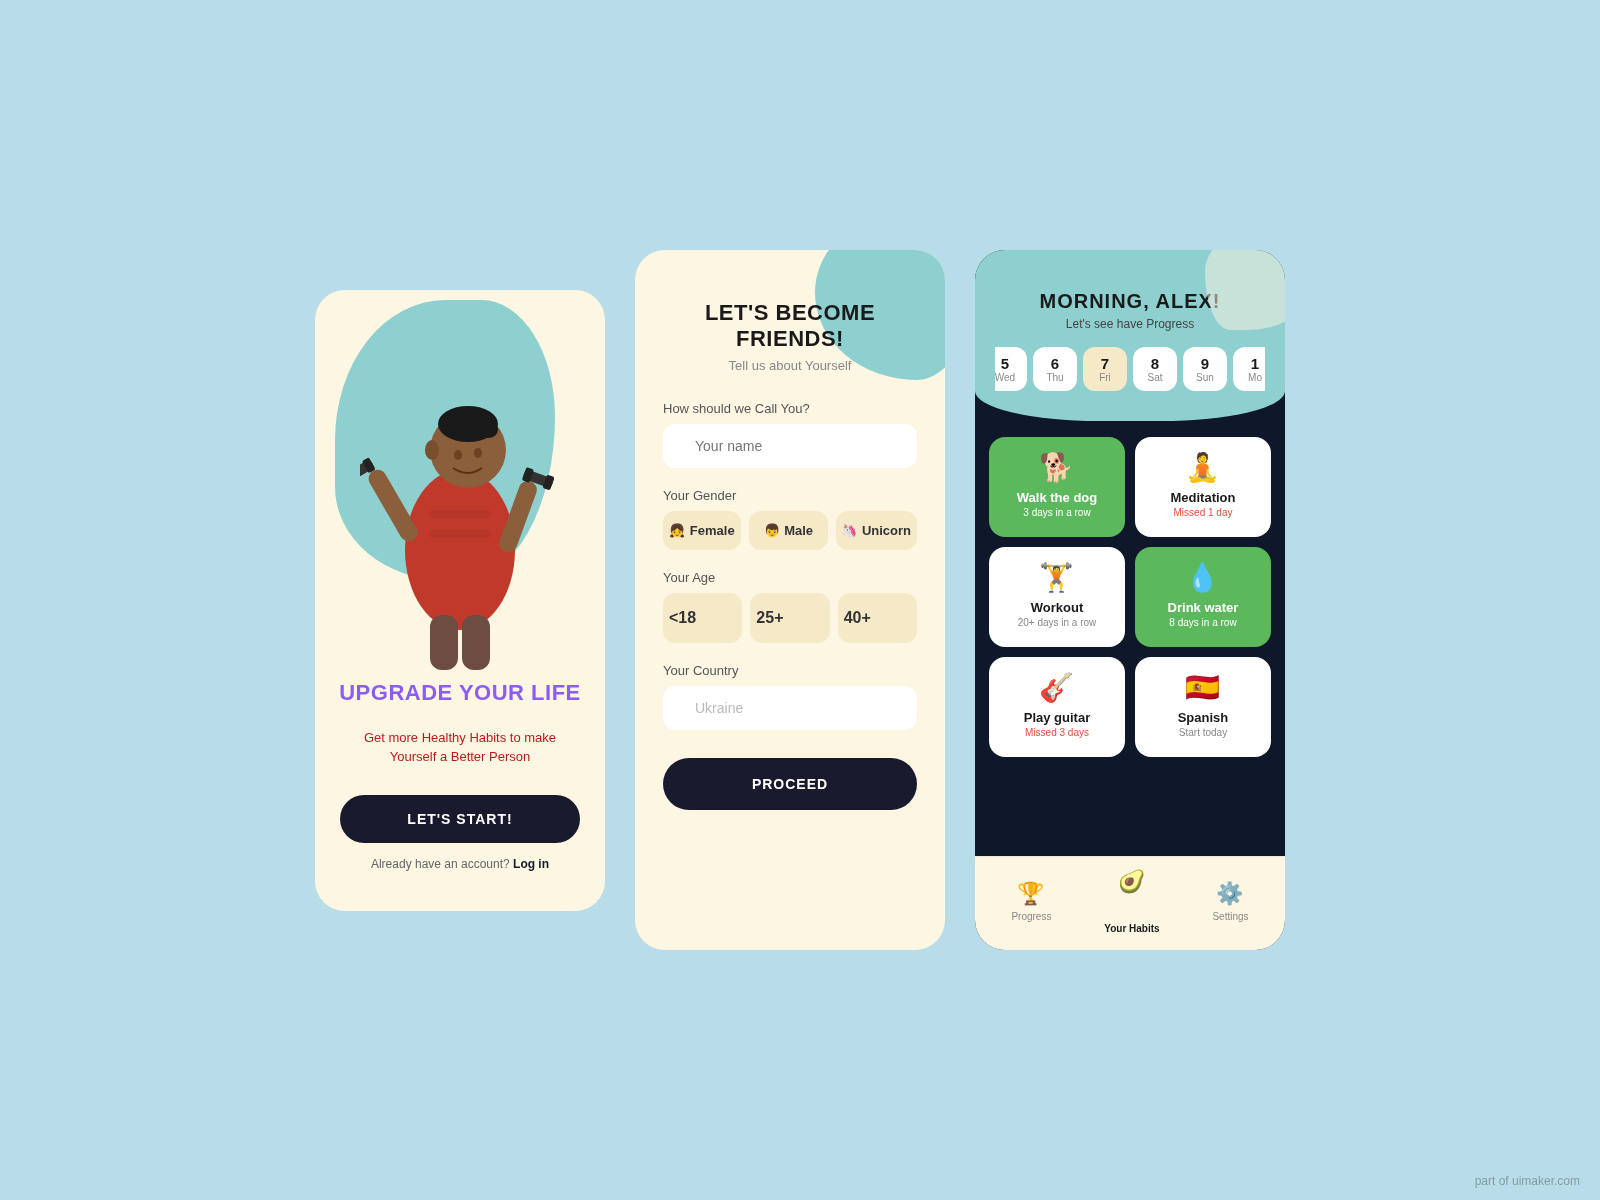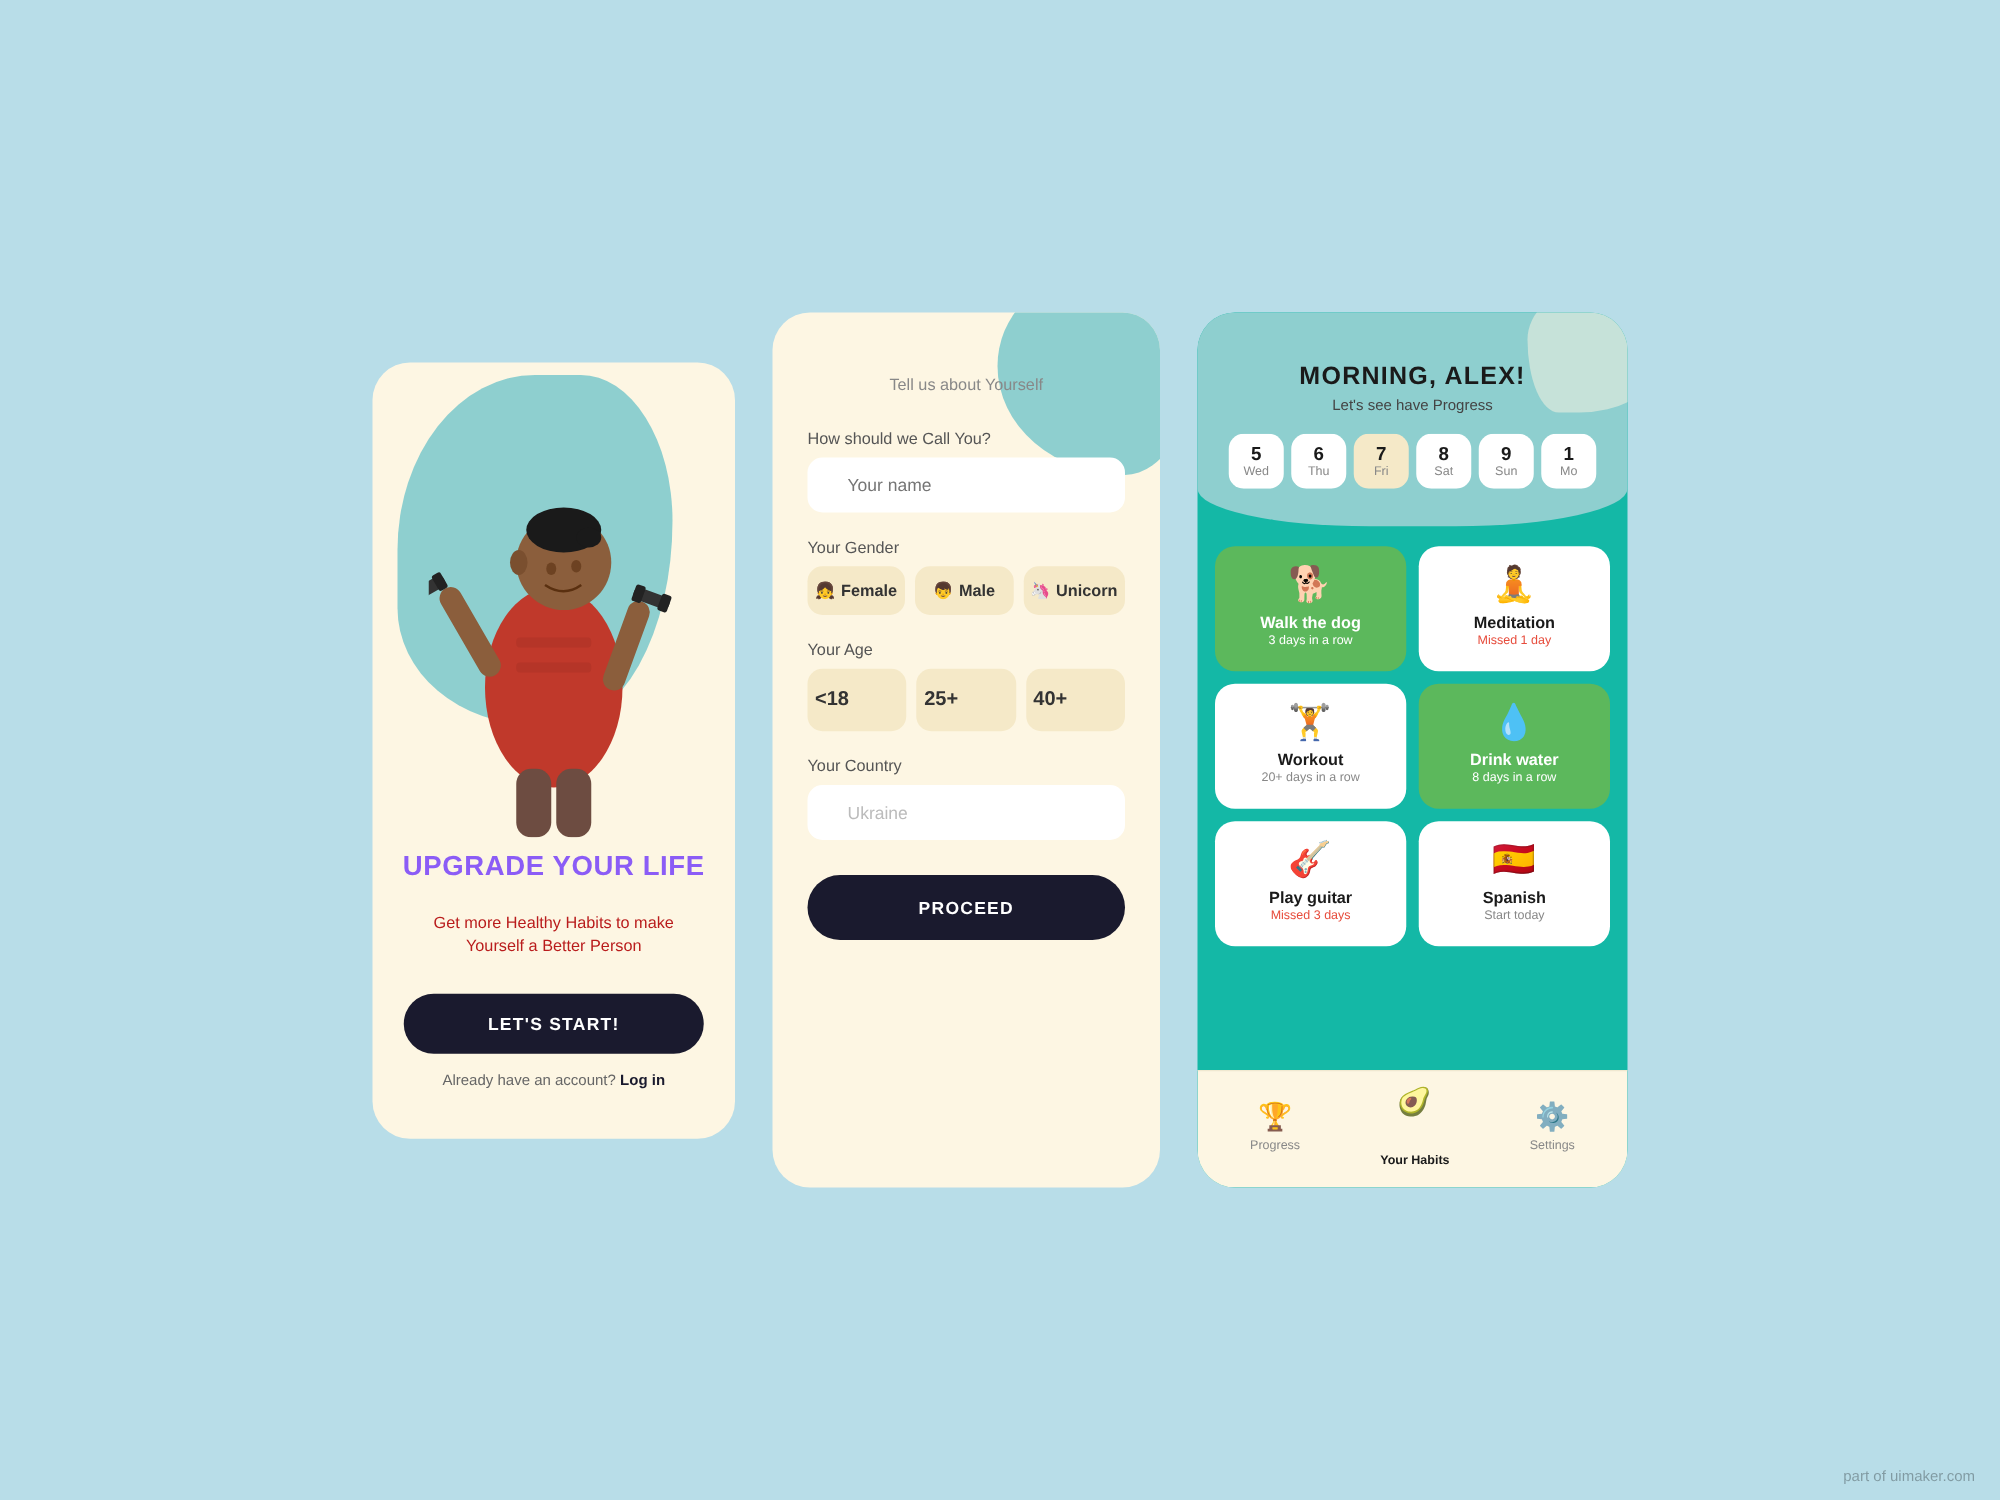--- a/index.html
+++ b/index.html
@@ -190,23 +190,23 @@
       border-radius: 50px;
       padding: 18px;
       font-size: 14px;
       font-weight: 800;
       letter-spacing: 1px;
       cursor: pointer;
     }
 
     
     .screen3 {
-      width: 344px;
+      width: 310px;
       min-height: 700px;
-      background: #14b8a6;
+      background: #0f172a;
       border-radius: 30px;
       display: flex;
       flex-direction: column;
       overflow: hidden;
       position: relative;
     }
     .screen3-header {
       background: #8ecfcf;
       padding: 40px 20px 30px;
       text-align: center;
@@ -386,20 +386,21 @@
     <div class="login-text">
       <span>Already have an account?</span>
       <span class="login-link">Log in</span>
     </div>
   </div>
 </div>
 
 <div class="screen2">
   <div class="screen2-blob"></div>
   <div class="screen2-content">
+    <div class="screen2-title">LET'S BECOME FRIENDS!</div>
     <div class="screen2-subtitle">Tell us about Yourself</div>
 
     <label class="form-label">How should we Call You?</label>
     <input class="form-input" type="text" placeholder="Your name" style="">
 
     <label class="form-label">Your Gender</label>
     <div class="gender-row">
       <button class="gender-btn">👧 <span>Female</span></button>
       <button class="gender-btn">👦 <span>Male</span></button>
       <button class="gender-btn">🦄 <span>Unicorn</span></button>

